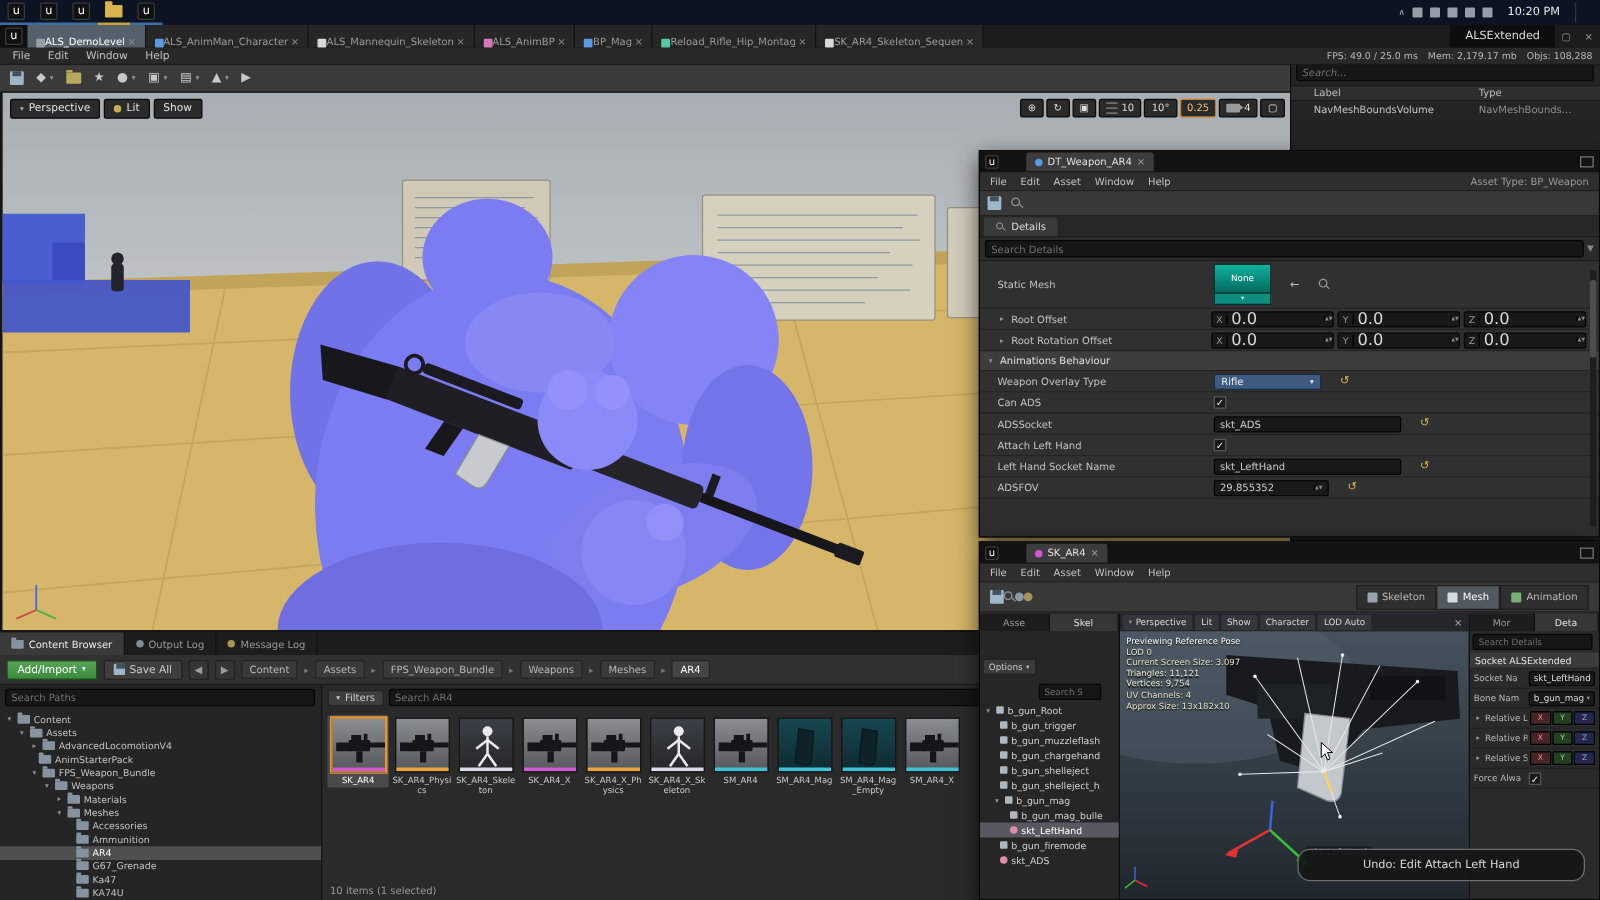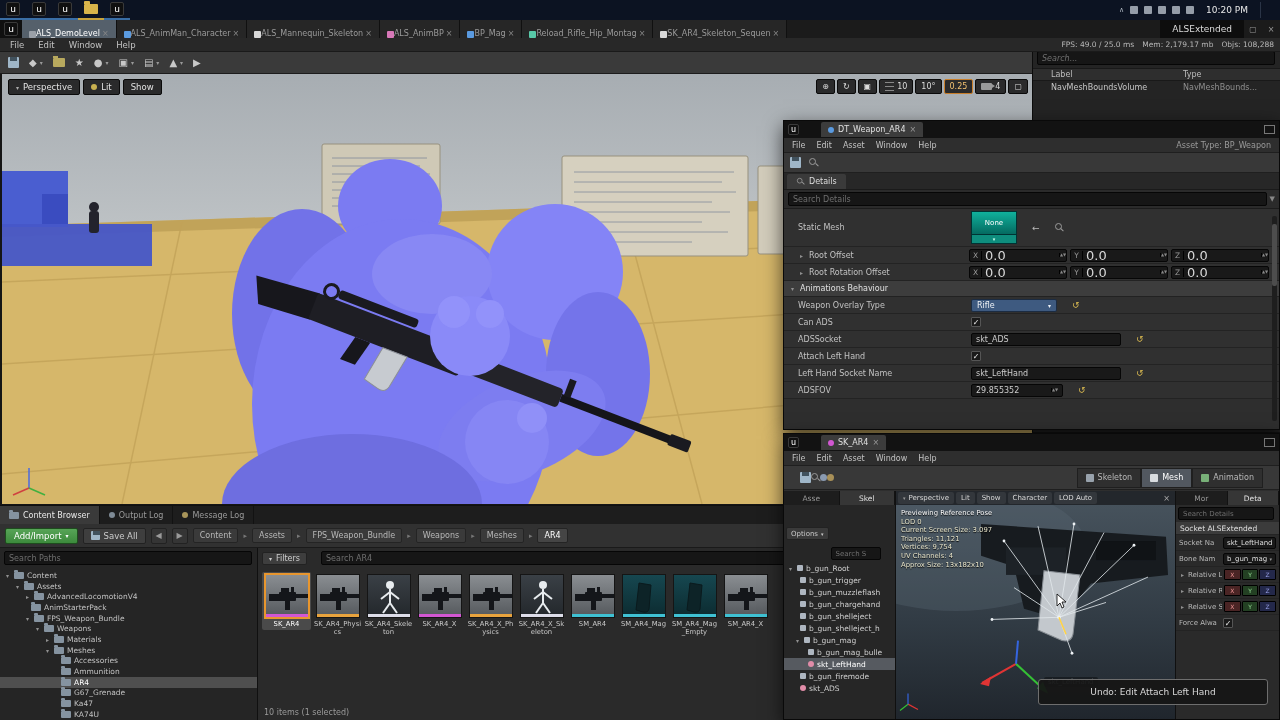--- a/index.html
+++ b/index.html
@@ -124,21 +124,21 @@
 .vec{display:flex;flex:1;gap:3px;padding-right:10px}
 .numbox{flex:1;display:flex;align-items:center;background:#191919;border:1px solid #060606;height:13px;border-radius:2px}
 .numbox .ax{width:12px;text-align:center;color:#999;font-size:7.5px;border-right:1px solid #000}
 .numbox .nv{flex:1;padding-left:3px;color:#d8d8d8;font-size:13px}
 .smthumb{width:46px;height:24px;background:linear-gradient(#10b19c,#056a60);display:flex;align-items:center;justify-content:center;color:#fff;font-size:7px;border:1px solid #033}
 .smcombo{width:46px;height:9px;background:#0e8d7d;border:1px solid #033;border-top:none;display:flex;align-items:center;justify-content:center;color:#cfe;font-size:5px}
 .dt-scroll{position:absolute;right:2px;top:95px;width:5px;height:205px;background:#1e1e1e;border-radius:2px}
 .dt-scroll::before{content:"";position:absolute;top:8px;left:0;width:5px;height:62px;background:#4d4d4d;border-radius:2px}
 
 #sk-window{left:783px;top:433px;width:497px;height:287px;z-index:21}
-.sk-toolbar{height:24px;background:#383838;border-bottom:1px solid #1f1f1f;display:flex;align-items:center;padding:0 16px}
+.sk-toolbar{height:24px;background:#383838;border-bottom:1px solid #1f1f1f;display:flex;align-items:center;padding:0 8px}
 .mode-tabs{margin-left:auto;display:flex}
 .mtab{display:flex;align-items:center;gap:4px;height:20px;padding:0 8px;background:#2f2f2f;border:1px solid #1f1f1f;font-size:8px;color:#b8b8b8}
 .mtab.active{background:#525860;color:#fff}
 .mi{width:8px;height:8px;border-radius:1px;background:#98a2ac}
 .sk-body{position:absolute;left:0;top:57px;right:0;bottom:0;display:flex}
 .sk-left{width:112px;background:#262626;border-right:1px solid #101010;display:flex;flex-direction:column}
 .stabs{display:flex;height:14px;background:#1d1d1d}
 .stab{flex:1;display:flex;align-items:center;justify-content:center;font-size:7.5px;color:#979797;border-right:1px solid #121212}
 .stab.active{background:#363636;color:#e0e0e0}
 .sk-opts{display:flex;gap:2px;padding:2px;align-items:center}
@@ -158,21 +158,21 @@
 .bonelabel{position:absolute;left:148px;top:186px;background:rgba(10,12,14,.5);color:#b9bfc5;font-size:7px;padding:1px 4px;border-radius:2px}
 .sk-right{width:104px;background:#2a2a2a;border-left:1px solid #101010;display:flex;flex-direction:column}
 .srow{display:flex;align-items:center;gap:2px;height:16px;border-bottom:1px solid #232323;padding:0 3px;font-size:7px}
 .srl{width:42px;color:#b8b8b8;white-space:nowrap;overflow:hidden;flex:none}
 .sval{flex:1;height:12px;background:#191919;border:1px solid #060606;color:#ddd;display:flex;align-items:center;padding:0 3px;font-size:7px;overflow:hidden;border-radius:2px}
 .mxyz{flex:1;display:flex;gap:1px}
 .mx,.my,.mz{flex:1;height:11px;font-size:6px;display:flex;align-items:center;justify-content:center;border:1px solid #000;border-radius:1px}
 .mx{background:#4a2424;color:#e89090}.my{background:#234023;color:#8fd88f}.mz{background:#23284a;color:#99a2e8}
 .srhead{height:13px;background:#3b3b3b;display:flex;align-items:center;padding-left:4px;font-size:7.5px;color:#e0e0e0;border-bottom:1px solid #242424}
 
-#toast{position:absolute;left:1038px;top:679px;width:230px;height:26px;background:rgba(22,22,22,.95);border:1px solid #6e6e6e;border-radius:3px;display:flex;align-items:center;justify-content:center;font-size:9px;color:#d8d8d8;z-index:40}
+#toast{position:absolute;left:1038px;top:679px;width:230px;height:26px;background:rgba(22,22,22,.95);border:1px solid #6e6e6e;border-radius:10px;display:flex;align-items:center;justify-content:center;font-size:9px;color:#d8d8d8;z-index:40}
 #sk-cursor{position:absolute;left:160px;top:102px;z-index:5}
 </style>
 </head>
 <body>
 
 <svg width="0" height="0" style="position:absolute">
   <symbol id="sym-gun" viewBox="0 0 44 44">
     <g fill="#14161a">
       <rect x="3" y="19" width="12" height="7"></rect>
         <rect x="13" y="17" width="17" height="9" rx="1"></rect>
@@ -538,21 +538,21 @@
             <span>KA74U</span>
           </div>
       </div>
     </div>
     <div class="cb-right">
       <div class="cb-filterrow">
         <div class="btn-dark" style="font-size:8px;padding:1px 6px">
             <span style="font-size:6px">▾</span>
             <span>Filters</span>
           </div>
-        <input style="flex: 1 1 0%; width: 440px; margin-left: 10px;" placeholder="Search AR4">
+        <input style="flex: 1 1 0%; width: 440px;" placeholder="Search AR4">
       </div>
       <div class="tiles">
         <div class="tile selected">
             <div class="thumb t-gun"><svg width="44" height="44">
                 <use href="#sym-gun"></use>
               </svg><div class="bar bar-skeletal"></div></div>
             <div class="tlabel">SK_AR4</div>
           </div>
         <div class="tile">
             <div class="thumb t-gun"><svg width="44" height="44">

